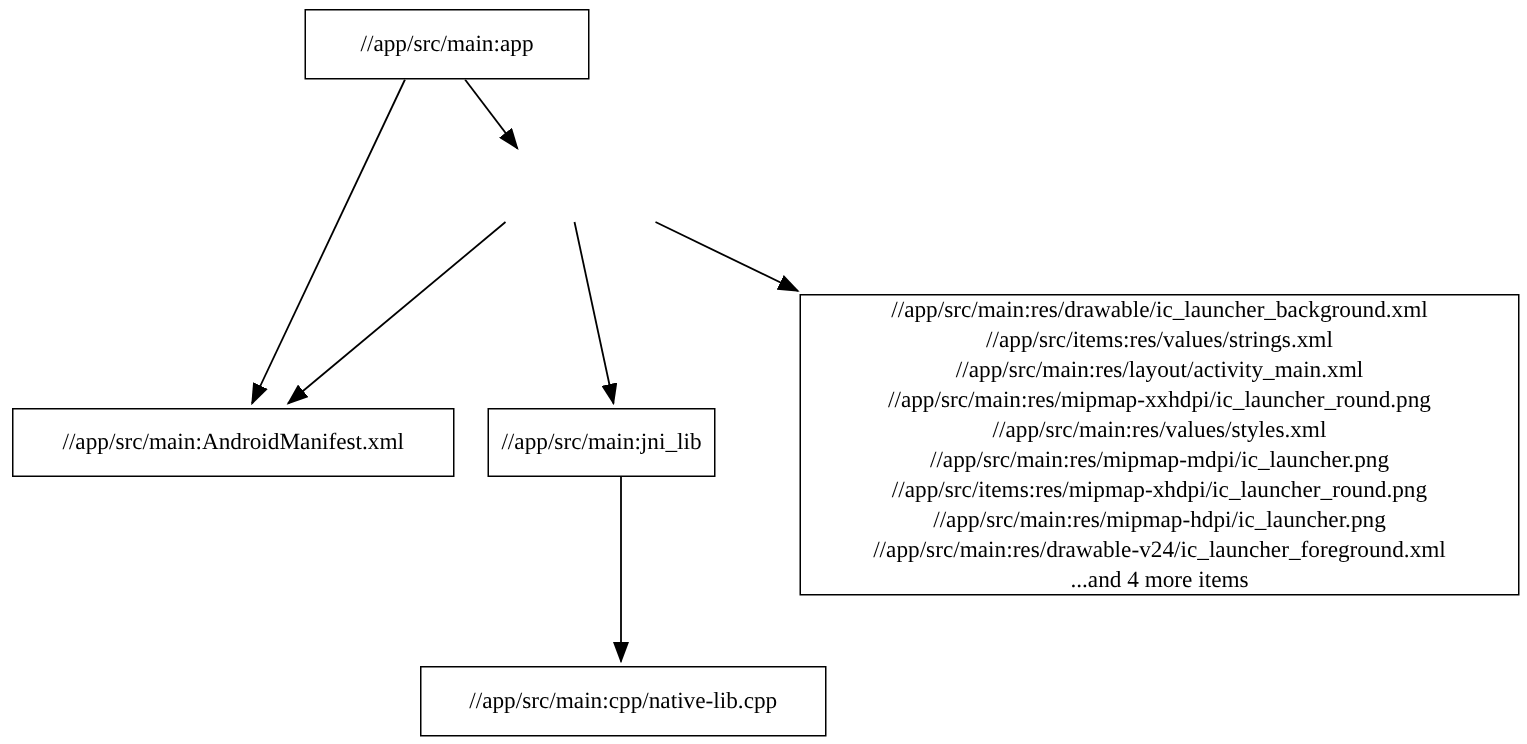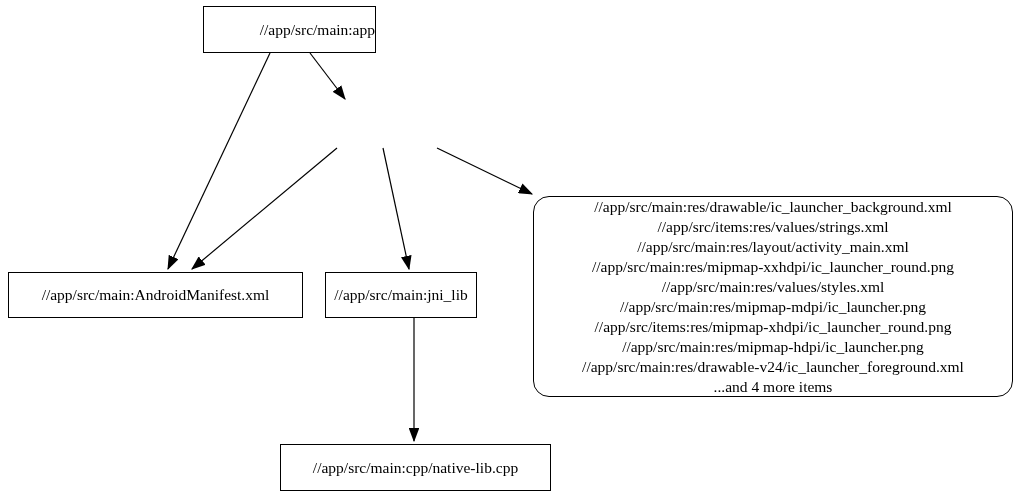--- a/index.html
+++ b/index.html
@@ -37,26 +37,26 @@
   }
   .node.multiline {
     flex-direction: column;
     justify-content: center;
     line-height: 20px;
   }
   .node.multiline .res-line {
     display: block;
   }
   
-  #node-app        { left: 203px; top: 6px;   width: 173px; height: 47px; justify-content: flex-end; }
+  #node-app        { left: 203px; top: 6px;   width: 190px; height: 47px; }
   #node-lib        { left: 302px; top: 102px; width: 153px; height: 46px; }
   #node-manifest   { left: 8px;   top: 272px; width: 295px; height: 46px; }
   #node-jni-lib    { left: 325px; top: 272px; width: 152px; height: 46px; }
   #node-native-cpp { left: 280px; top: 444px; width: 271px; height: 47px; }
-  #node-res-group  { left: 533px; top: 196px; width: 480px; height: 201px; border-radius: 16px; }
+  #node-res-group  { left: 533px; top: 196px; width: 480px; height: 201px; }
 </style>
 </head>
 <body>
 
 <div id="canvas">
 
   <svg id="edge-layer" viewBox="0 0 1018 496" xmlns="http://www.w3.org/2000/svg">
     <defs>
       <marker id="arrow" viewBox="0 0 12 9" refX="11" refY="4.5" markerWidth="12" markerHeight="9" orient="auto">
         <path d="M0,0 L12,4.5 L0,9 z" fill="#000000"></path>

